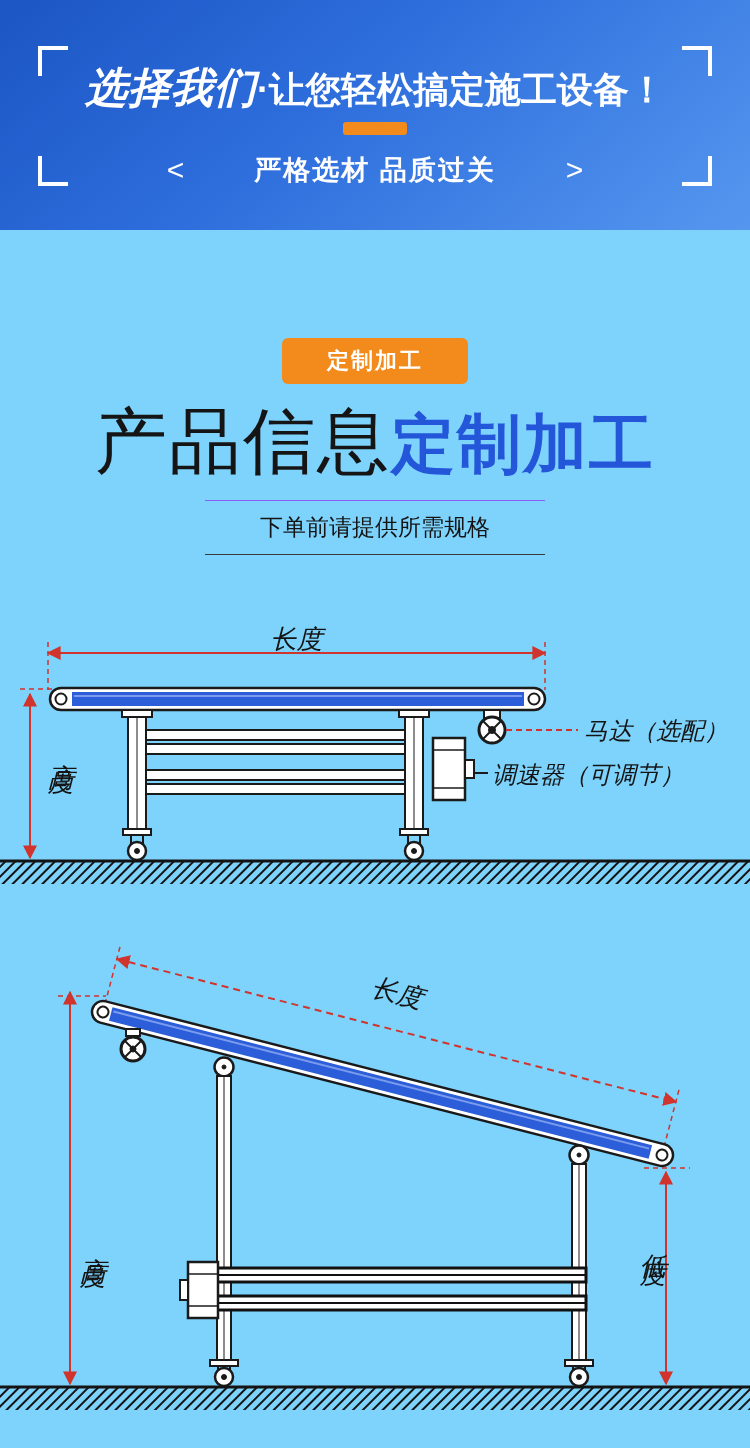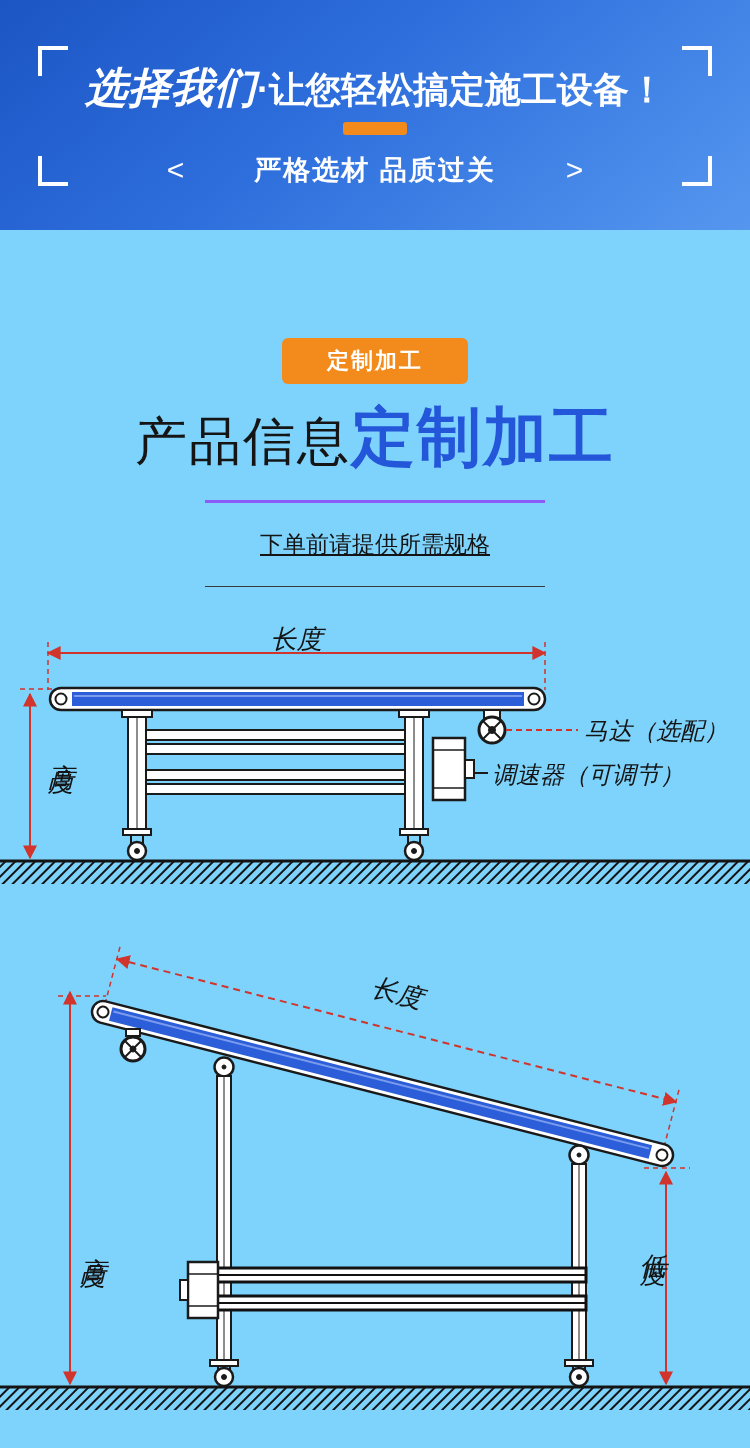--- a/index.html
+++ b/index.html
@@ -23,25 +23,25 @@
   .tagline { position:absolute; top:152px; width:100%; display:flex; justify-content:center;
              align-items:center; gap:70px; color:#fff; }
   .tagline .arrow { font-size:30px; font-weight:400; cursor:pointer; }
   .tagline .txt { font-size:27px; font-weight:800; letter-spacing:2px; }
 
   
   .badge { position:absolute; top:338px; left:50%; transform:translateX(-50%);
            background:#f28a1c; color:#fff; font-size:22px; font-weight:700;
            padding:8px 45px; border-radius:6px; letter-spacing:2px;text-align:center; }
   .big-title { position:absolute; top:394px; width:100%; text-align:center; white-space:nowrap; }
-  .big-title .t1 { font-size:52px; font-weight:400; color:#151515; letter-spacing:2px; }
+  .big-title .t1 { font-size:72px; font-weight:400; color:#151515; letter-spacing:2px; }
   .big-title .t2 { font-size:64px; font-weight:900; color:#2356d9; letter-spacing:2px; }
   .note { position:absolute; top:500px; left:50%; transform:translateX(-50%); width:340px;
-          border-top:3px solid #8b5cf6; border-bottom:1px solid #3a3a3a;
-          padding:26px 0; text-align:center; font-size:23px; color:#141414;text-decoration:underline; }
+          border-top:1px solid #8b5cf6; border-bottom:1px solid #3a3a3a;
+          padding:11px 0; text-align:center; font-size:23px; color:#141414; }
 
   
   .diagram { position:absolute; left:0; width:750px;font-style:italic; }
   #d1 { top:618px; height:275px; }
   #d2 { top:930px; height:500px; }
   .lbl { position:absolute; color:#141414; font-weight:500; white-space:nowrap; }
   .v { writing-mode:vertical-rl; text-orientation:upright; letter-spacing:4px; }
   .d1-len { left:48px; width:497px; top:4px; text-align:center; font-size:26px; }
   .d1-hgt { left:44px; top:124px; font-size:26px; }
   .d1-motor { left:584px; top:97px; font-size:24px; }

